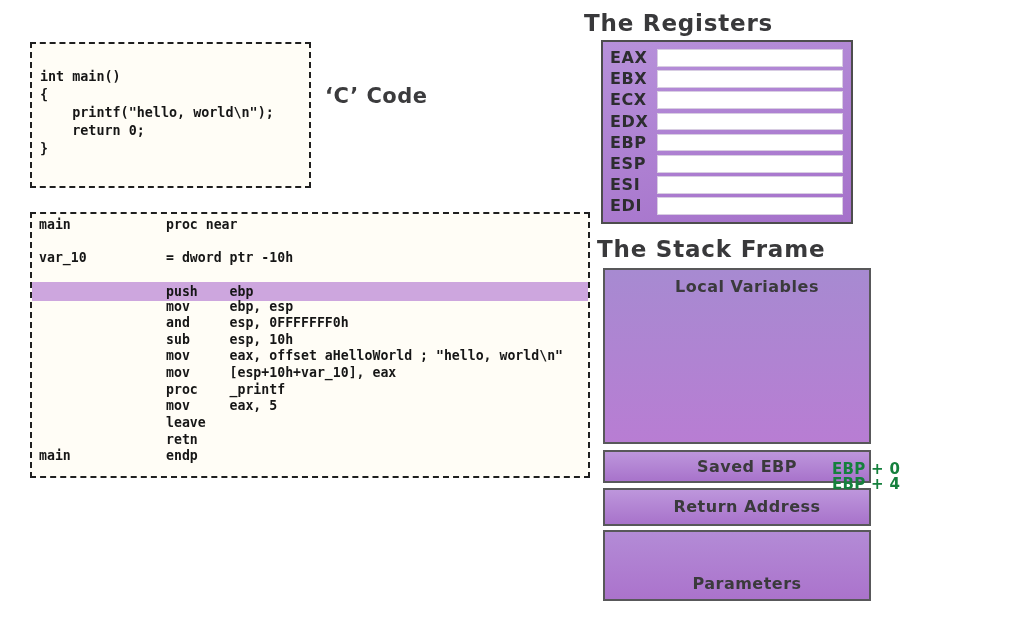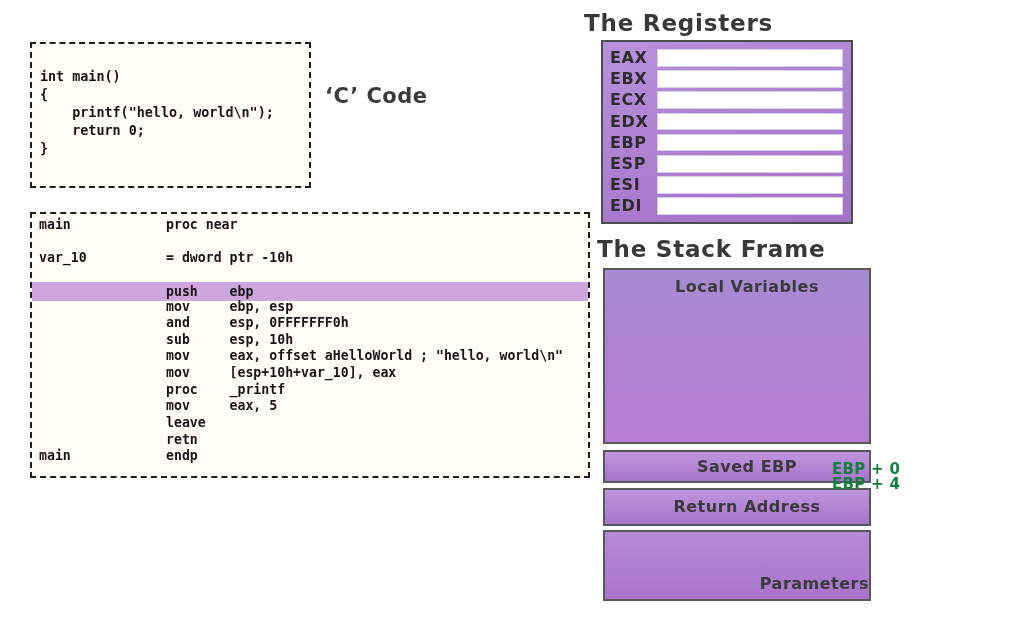--- a/index.html
+++ b/index.html
@@ -82,21 +82,21 @@
     line-height:29px;
   }
   #seg-retaddr {
     top:488px; height:38px;
     background:linear-gradient(180deg, #bd96dc 0%, #a873cb 100%);
     line-height:34px;
   }
   #seg-params {
     top:530px; height:71px;
     background:linear-gradient(180deg, #b38bd6 0%, #ab73cc 100%);
-    display:flex; align-items:flex-end; justify-content:flex-end;
+    display:flex; align-items:flex-end; justify-content:center;
     padding-bottom:6px;
   }
 
   
   .ann {
     position:absolute; left:832px;
     font-weight:bold; font-size:15px; color:#15803d; letter-spacing:0.3px;
   }
   #ann-ebp0 { top:460px; }
   #ann-ebp4 { top:475px; }

